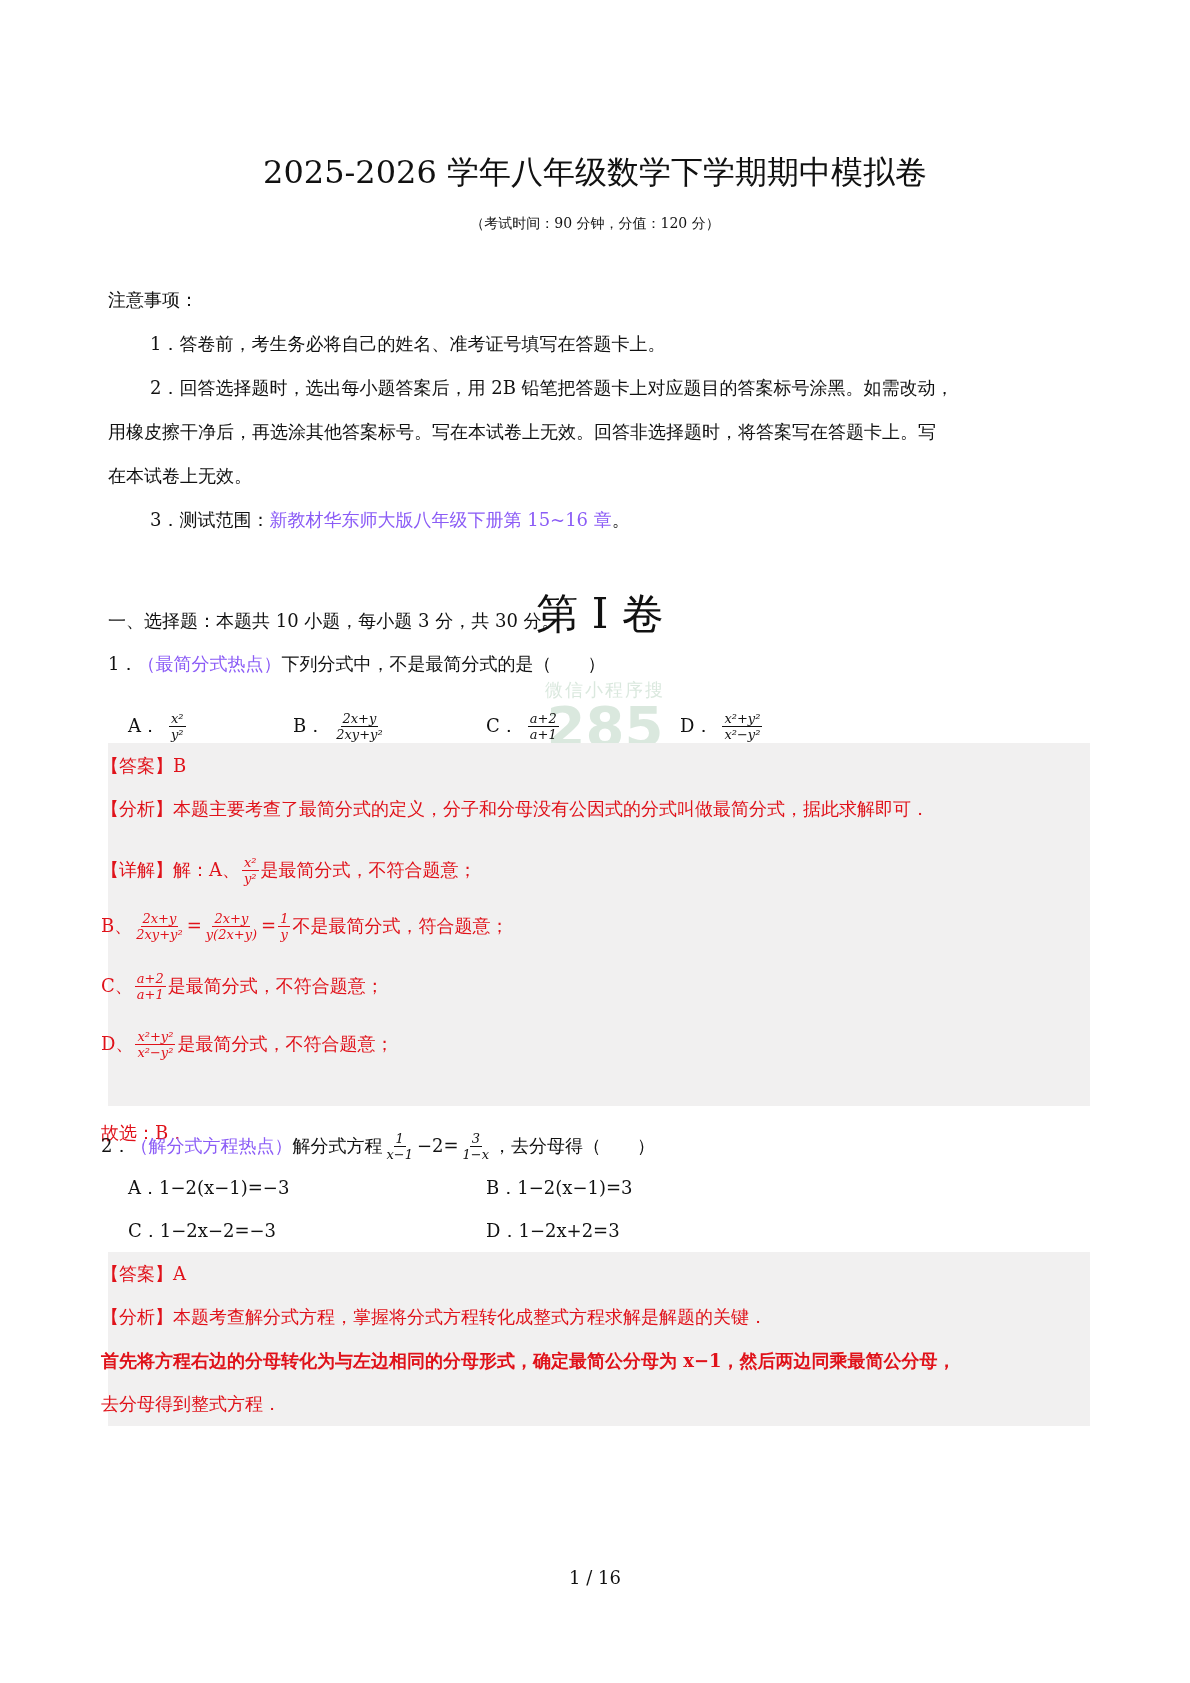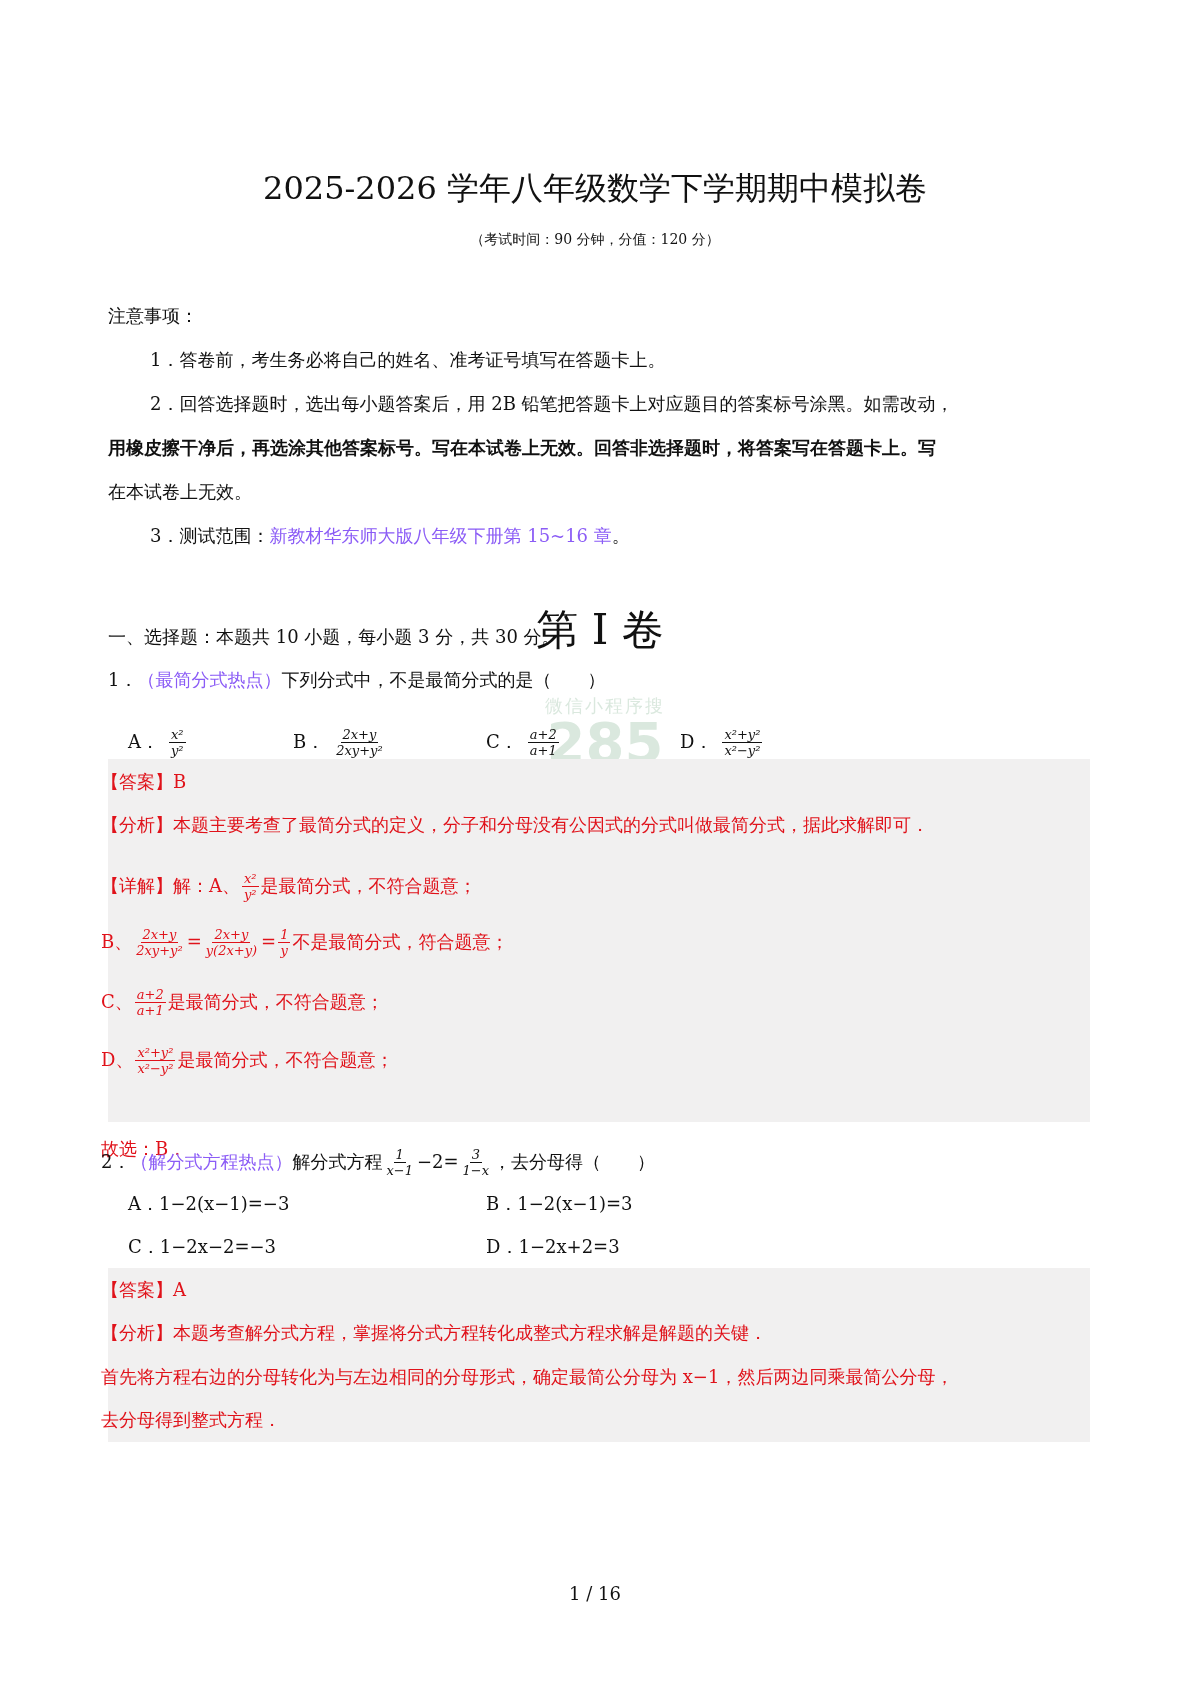--- a/index.html
+++ b/index.html
@@ -1,18 +1,18 @@
 <!DOCTYPE html>
 <html><head>
 <meta charset="utf-8">
 <style>
   html, body { margin: 0; padding: 0; background: #ffffff; }
   body { width: 1190px; height: 1683px; position: relative; overflow: hidden;
          font-family: "DejaVu Serif", "Liberation Serif", serif; color: #111; }
-  .page { position: absolute; left: 0; top: 16px; width: 1190px; height: 1478px; }
+  .page { position: absolute; left: 0; top: 0; width: 1190px; height: 1478px; }
   .title { position: absolute; left: 0; width: 1190px; top: 150px; text-align: center;
            font-size: 32px; line-height: 44px; color: #111; }
   .subtitle { position: absolute; left: 0; width: 1190px; top: 209px; text-align: center;
               font-size: 14px; line-height: 28px; }
   .line { position: absolute; left: 108px; font-size: 18px; line-height: 26px; white-space: nowrap; }
   .indent { left: 150px; }
   .bright-red { color: #e0121a; }
   .dark-red { color: #8b5cf6; }
   .juan { position: absolute; left: 0; width: 1190px; top: 587px; text-align: center;
           font-size: 42px; line-height: 54px; padding-left: 5px; }
@@ -34,21 +34,21 @@
 <body>
 
 <div class="page">
 
   <div class="title">2025-2026 学年八年级数学下学期期中模拟卷</div>
   <div class="subtitle">（考试时间：90 分钟，分值：120 分）</div>
 
   <div class="line" style="top:287px;">注意事项：</div>
   <div class="line indent" style="top:331px;">1．答卷前，考生务必将自己的姓名、准考证号填写在答题卡上。</div>
   <div class="line indent" style="top:375px;">2．回答选择题时，选出每小题答案后，用 2B 铅笔把答题卡上对应题目的答案标号涂黑。如需改动，</div>
-  <div class="line" style="top:419px;font-weight:bold;">用橡皮擦干净后，再选涂其他答案标号。写在本试卷上无效。回答非选择题时，将答案写在答题卡上。写</div>
+  <div class="line" style="top:419px;">用橡皮擦干净后，再选涂其他答案标号。写在本试卷上无效。回答非选择题时，将答案写在答题卡上。写</div>
   <div class="line" style="top:463px;">在本试卷上无效。</div>
   <div class="line indent" style="top:507px;">
     <span>3．测试范围：</span><span class="dark-red">新教材华东师大版八年级下册第 15~16 章</span><span>。</span>
   </div>
 
   <div class="juan">第 I 卷</div>
 
   <div class="line" style="top:607px; top:608px;">一、选择题：本题共 10 小题，每小题 3 分，共 30 分。</div>
 
   <div class="watermark">
@@ -150,17 +150,17 @@
   </div>
 
   <div class="answer-box" style="top:1252px; height:174px;"></div>
 
   <div class="line bright-red" style="left:101px; top:1261px;">
     <span>【答案】</span><span>A</span>
   </div>
   <div class="line bright-red" style="left:101px; top:1304px;">
     <span>【分析】</span><span>本题考查解分式方程，掌握将分式方程转化成整式方程求解是解题的关键．</span>
   </div>
-  <div class="line bright-red" style="left:101px; top:1348px;">首先将方程右边的分母转化为与左边相同的分母形式，确定最简公分母为 x−1，然后两边同乘最简公分母，</div>
+  <div class="line bright-red" style="left:101px; top:1348px;font-weight:bold;">首先将方程右边的分母转化为与左边相同的分母形式，确定最简公分母为 x−1，然后两边同乘最简公分母，</div>
   <div class="line bright-red" style="left:101px; top:1391px;">去分母得到整式方程．</div>
 
   <div class="footer">1 / 16</div>
 </div>
 
 </body></html>

